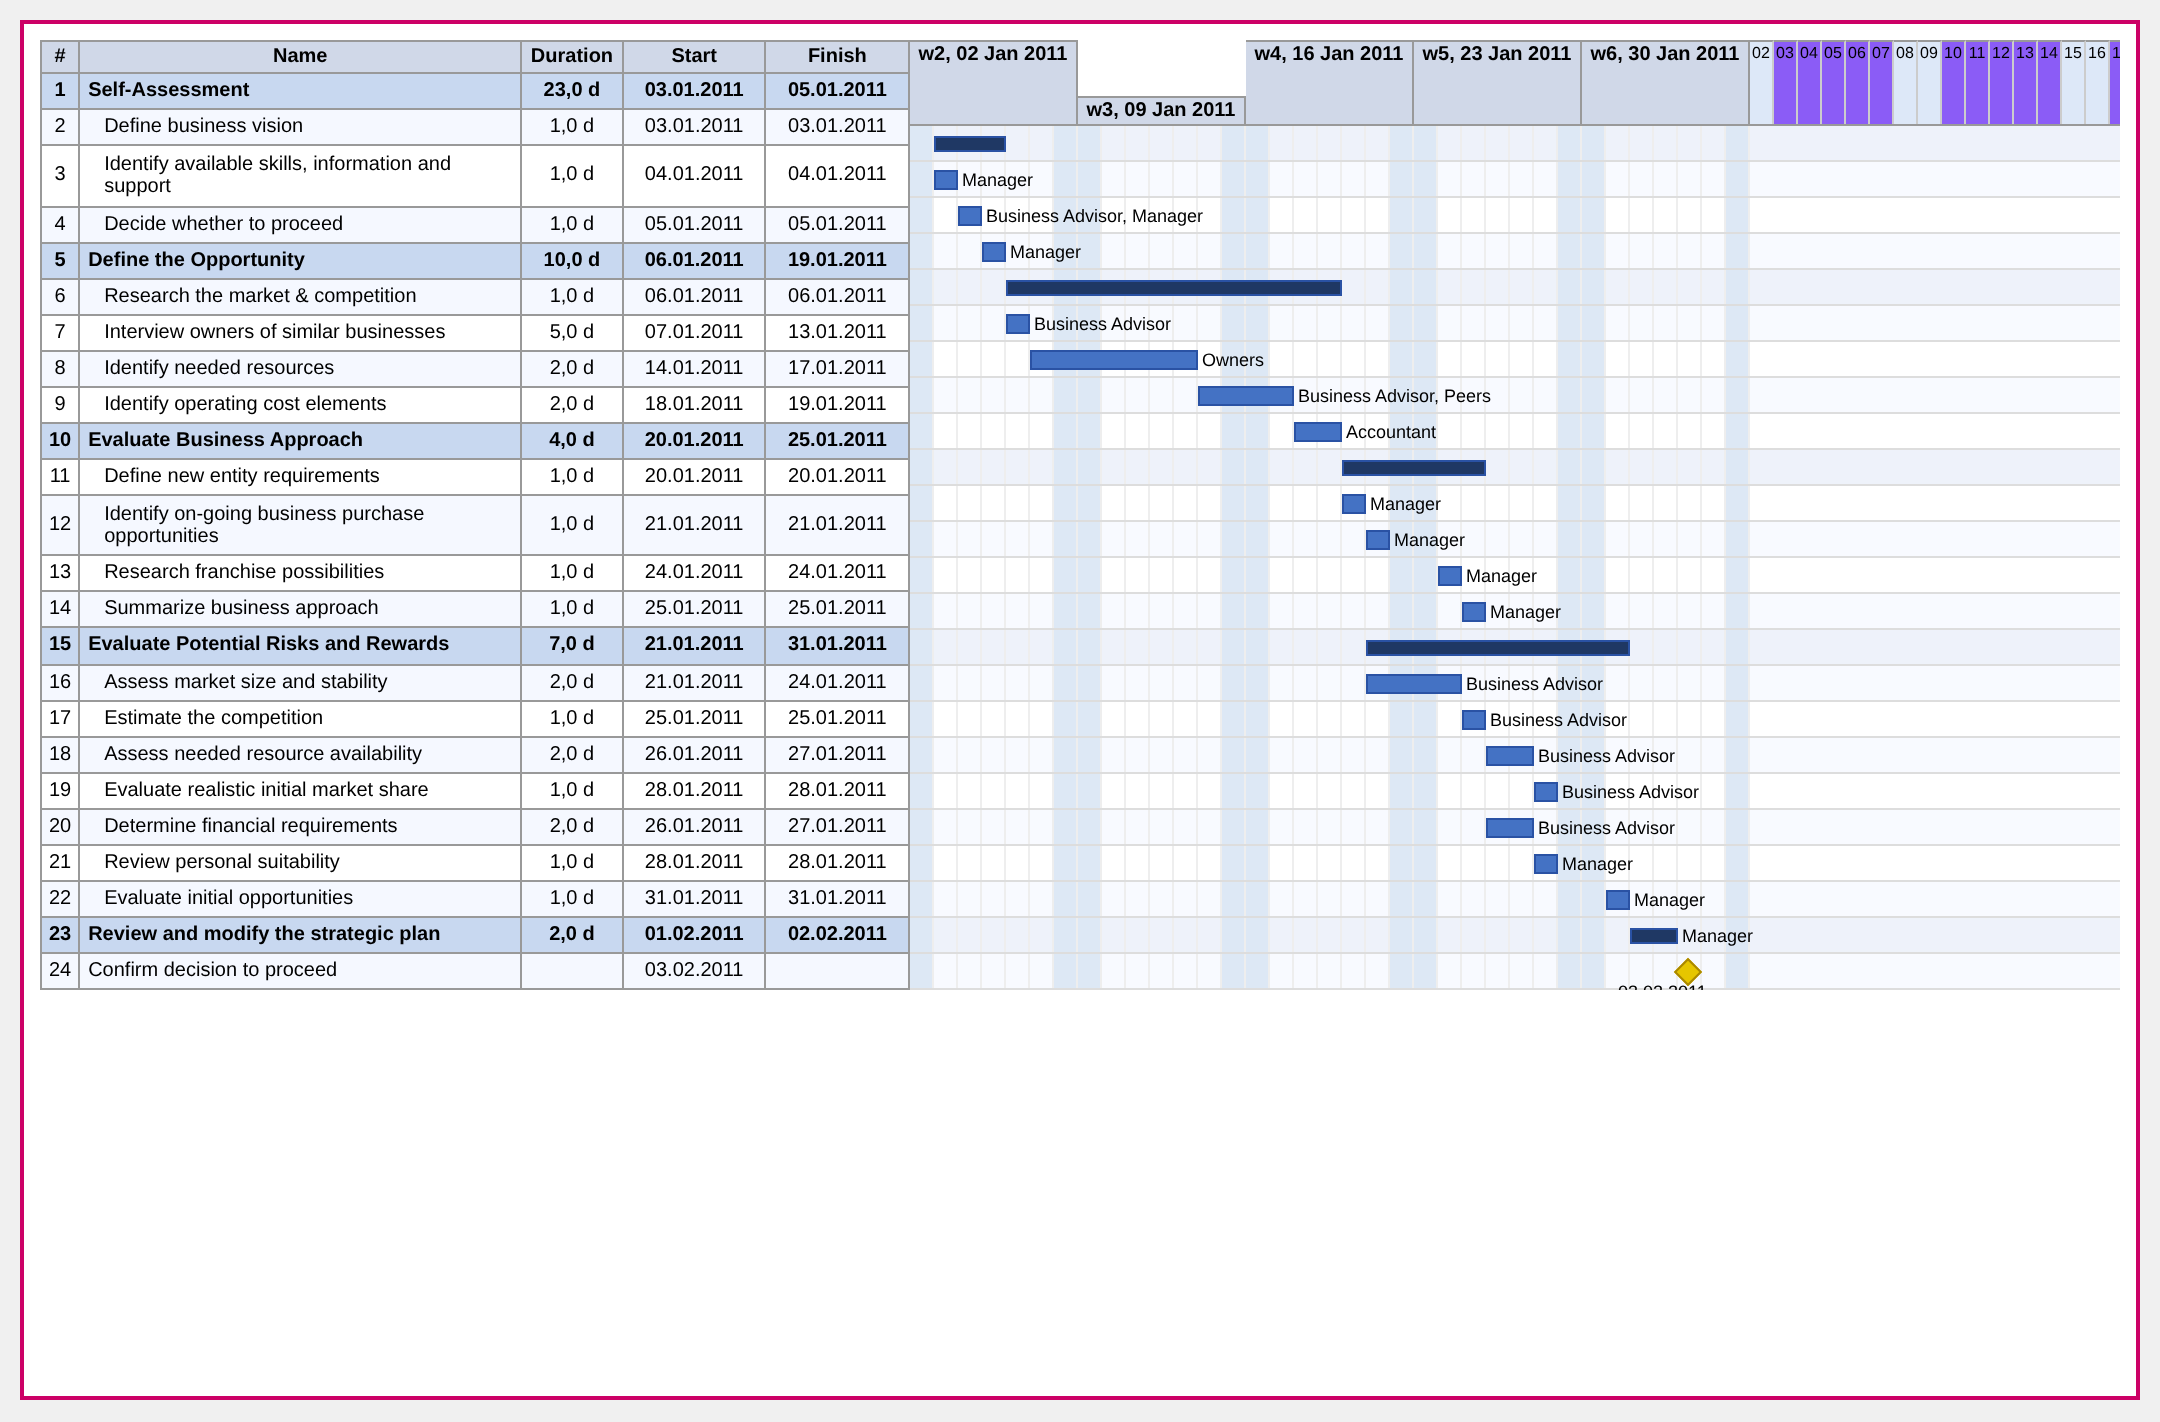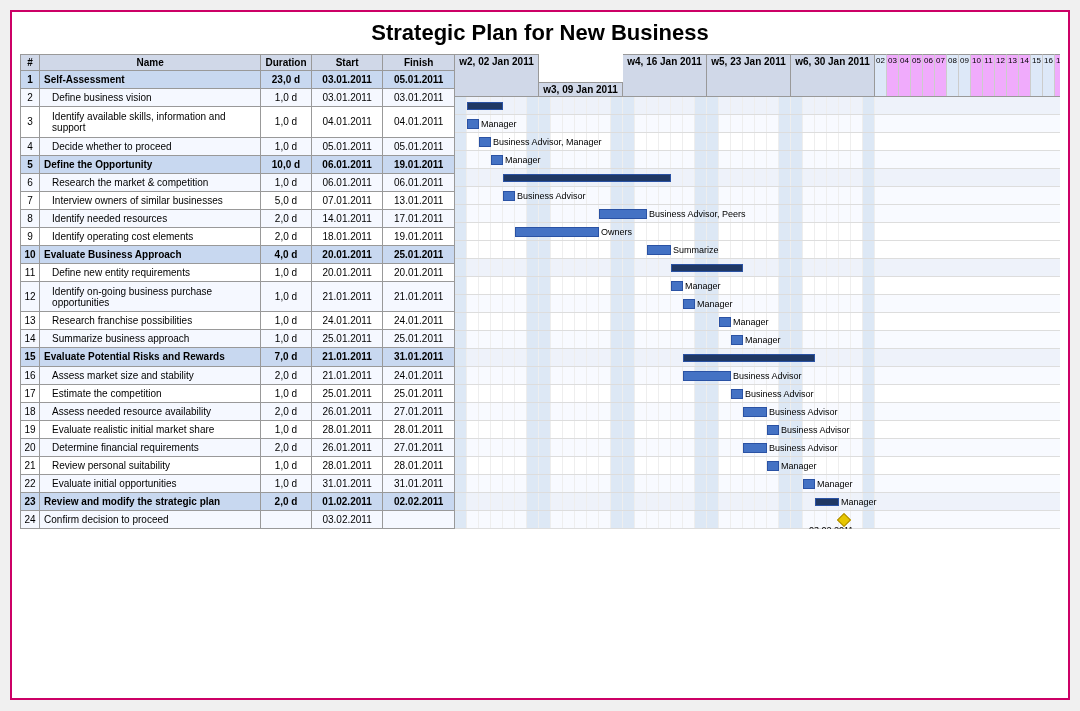--- a/index.html
+++ b/index.html
@@ -80,21 +80,21 @@
     }
     .gantt-days-row {
       display: flex;
       border-bottom: 1px solid #999;
     }
     .gantt-day-cell {
       width: 12px;
       flex-shrink: 0;
       border-right: 1px solid #ccc;
       border-top: 1px solid #999;
-      background: #f0abfc;
+      background: #8b5cf6;
       text-align: center;
       font-size: 8px;
       padding: 1px 0;
       overflow: hidden;
     }
     .gantt-day-cell.weekend {
       background: #dde8f8;
     }
     .gantt-body {
       position: relative;
@@ -152,21 +152,20 @@
       border: 1px solid #aa8800;
       transform: rotate(45deg);
       z-index: 3;
       top: 4px;
     }
   </style>
 </head>
 <body>
 
 <div class="outer-container">
-  <h1>Strategic Plan for New Business</h1>
 
   <div class="gantt-wrapper">
 
     <table class="left-table">
       <thead>
         <tr>
           <th>#</th>
           <th>Name</th>
           <th>Duration</th>
           <th>Start</th>
@@ -618,20 +617,59 @@
             <div class="gantt-day-bg weekend-bg"></div>
             <div class="gantt-day-bg"></div>
             <div class="gantt-day-bg"></div>
             <div class="gantt-day-bg"></div>
             <div class="gantt-day-bg"></div>
             <div class="gantt-day-bg"></div>
             <div class="gantt-day-bg weekend-bg"></div>
             <div class="gantt-bar" style="left: 48px; width: 12px;"></div>
             <div class="gantt-bar-label" style="left: 62px; top: 4px;">Business Advisor</div>
           </div>
+          <div class="gantt-row task-row" style="height: 18px;">
+            <div class="gantt-day-bg weekend-bg"></div>
+            <div class="gantt-day-bg"></div>
+            <div class="gantt-day-bg"></div>
+            <div class="gantt-day-bg"></div>
+            <div class="gantt-day-bg"></div>
+            <div class="gantt-day-bg"></div>
+            <div class="gantt-day-bg weekend-bg"></div>
+            <div class="gantt-day-bg weekend-bg"></div>
+            <div class="gantt-day-bg"></div>
+            <div class="gantt-day-bg"></div>
+            <div class="gantt-day-bg"></div>
+            <div class="gantt-day-bg"></div>
+            <div class="gantt-day-bg"></div>
+            <div class="gantt-day-bg weekend-bg"></div>
+            <div class="gantt-day-bg weekend-bg"></div>
+            <div class="gantt-day-bg"></div>
+            <div class="gantt-day-bg"></div>
+            <div class="gantt-day-bg"></div>
+            <div class="gantt-day-bg"></div>
+            <div class="gantt-day-bg"></div>
+            <div class="gantt-day-bg weekend-bg"></div>
+            <div class="gantt-day-bg weekend-bg"></div>
+            <div class="gantt-day-bg"></div>
+            <div class="gantt-day-bg"></div>
+            <div class="gantt-day-bg"></div>
+            <div class="gantt-day-bg"></div>
+            <div class="gantt-day-bg"></div>
+            <div class="gantt-day-bg weekend-bg"></div>
+            <div class="gantt-day-bg weekend-bg"></div>
+            <div class="gantt-day-bg"></div>
+            <div class="gantt-day-bg"></div>
+            <div class="gantt-day-bg"></div>
+            <div class="gantt-day-bg"></div>
+            <div class="gantt-day-bg"></div>
+            <div class="gantt-day-bg weekend-bg"></div>
+            <div class="gantt-bar" style="left: 60px; width: 84px;"></div>
+            <div class="gantt-bar-label" style="left: 146px; top: 4px;">Owners</div>
+          </div>
           <div class="gantt-row task-row-alt" style="height: 18px;">
             <div class="gantt-day-bg weekend-bg"></div>
             <div class="gantt-day-bg"></div>
             <div class="gantt-day-bg"></div>
             <div class="gantt-day-bg"></div>
             <div class="gantt-day-bg"></div>
             <div class="gantt-day-bg"></div>
             <div class="gantt-day-bg weekend-bg"></div>
             <div class="gantt-day-bg weekend-bg"></div>
             <div class="gantt-day-bg"></div>
@@ -693,61 +731,22 @@
             <div class="gantt-day-bg"></div>
             <div class="gantt-day-bg"></div>
             <div class="gantt-day-bg weekend-bg"></div>
             <div class="gantt-day-bg weekend-bg"></div>
             <div class="gantt-day-bg"></div>
             <div class="gantt-day-bg"></div>
             <div class="gantt-day-bg"></div>
             <div class="gantt-day-bg"></div>
             <div class="gantt-day-bg"></div>
             <div class="gantt-day-bg weekend-bg"></div>
-            <div class="gantt-bar" style="left: 60px; width: 84px;"></div>
-            <div class="gantt-bar-label" style="left: 146px; top: 4px;">Owners</div>
-          </div>
-          <div class="gantt-row task-row" style="height: 18px;">
-            <div class="gantt-day-bg weekend-bg"></div>
-            <div class="gantt-day-bg"></div>
-            <div class="gantt-day-bg"></div>
-            <div class="gantt-day-bg"></div>
-            <div class="gantt-day-bg"></div>
-            <div class="gantt-day-bg"></div>
-            <div class="gantt-day-bg weekend-bg"></div>
-            <div class="gantt-day-bg weekend-bg"></div>
-            <div class="gantt-day-bg"></div>
-            <div class="gantt-day-bg"></div>
-            <div class="gantt-day-bg"></div>
-            <div class="gantt-day-bg"></div>
-            <div class="gantt-day-bg"></div>
-            <div class="gantt-day-bg weekend-bg"></div>
-            <div class="gantt-day-bg weekend-bg"></div>
-            <div class="gantt-day-bg"></div>
-            <div class="gantt-day-bg"></div>
-            <div class="gantt-day-bg"></div>
-            <div class="gantt-day-bg"></div>
-            <div class="gantt-day-bg"></div>
-            <div class="gantt-day-bg weekend-bg"></div>
-            <div class="gantt-day-bg weekend-bg"></div>
-            <div class="gantt-day-bg"></div>
-            <div class="gantt-day-bg"></div>
-            <div class="gantt-day-bg"></div>
-            <div class="gantt-day-bg"></div>
-            <div class="gantt-day-bg"></div>
-            <div class="gantt-day-bg weekend-bg"></div>
-            <div class="gantt-day-bg weekend-bg"></div>
-            <div class="gantt-day-bg"></div>
-            <div class="gantt-day-bg"></div>
-            <div class="gantt-day-bg"></div>
-            <div class="gantt-day-bg"></div>
-            <div class="gantt-day-bg"></div>
-            <div class="gantt-day-bg weekend-bg"></div>
             <div class="gantt-bar" style="left: 192px; width: 24px;"></div>
-            <div class="gantt-bar-label" style="left: 218px; top: 4px;">Summarize</div>
+            <div class="gantt-bar-label" style="left: 218px; top: 4px;">Accountant</div>
           </div>
           <div class="gantt-row group-row" style="height: 18px;">
             <div class="gantt-day-bg weekend-bg"></div>
             <div class="gantt-day-bg"></div>
             <div class="gantt-day-bg"></div>
             <div class="gantt-day-bg"></div>
             <div class="gantt-day-bg"></div>
             <div class="gantt-day-bg"></div>
             <div class="gantt-day-bg weekend-bg"></div>
             <div class="gantt-day-bg weekend-bg"></div>

